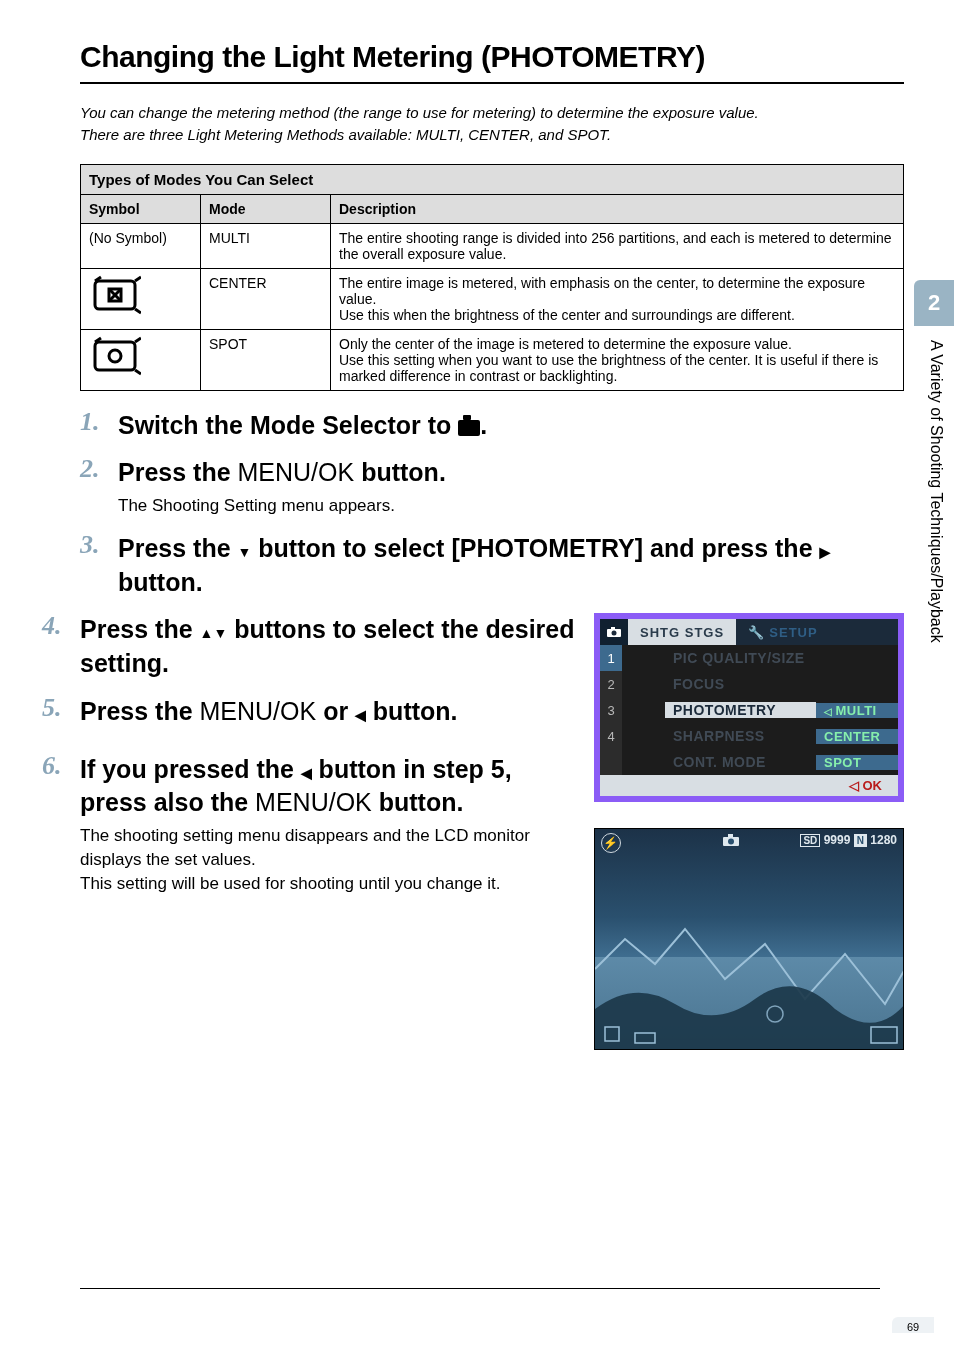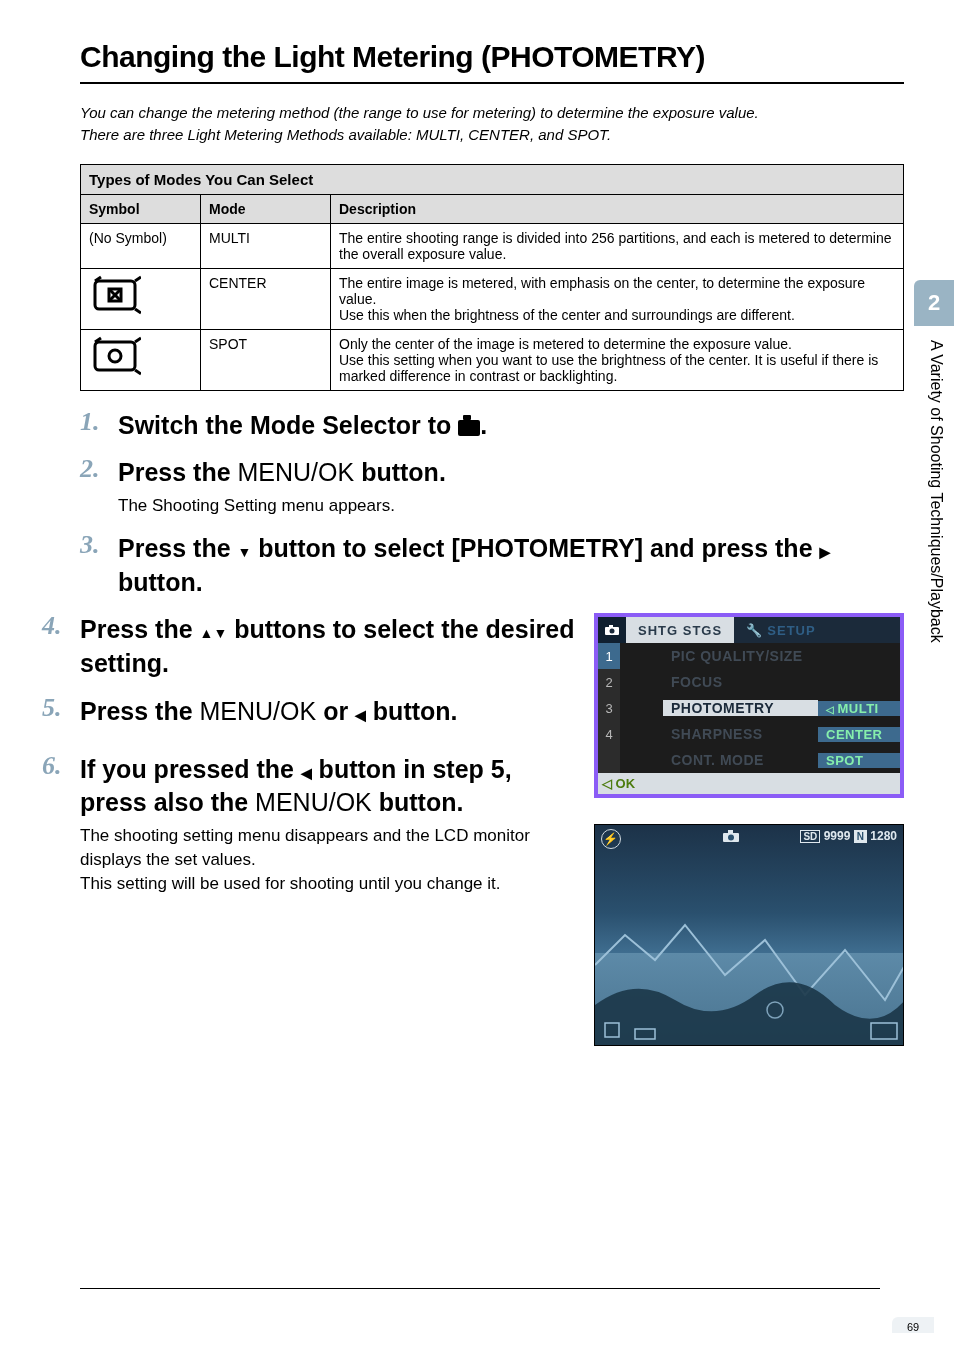--- a/index.html
+++ b/index.html
@@ -88,21 +88,21 @@
     gap: 18px;
     align-items: flex-start;
   }
   .steps-left { flex: 1; }
   .steps-right { width: 310px; }
   .right-panel {
     margin-top: 0;
   }
   .lcd {
     width: 310px;
-    border: 4px solid #8b5cf6;
+    border: 6px solid #8b5cf6;
   }
   .lcd-tabs {
     display: flex;
     background: #1b2a3a;
     height: 26px;
     align-items: center;
   }
   .cam-icon {
     background: #102030;
     color: #fff;
@@ -158,24 +158,24 @@
     padding-left:8px;
     color:#86efac;
     font-weight:bold;
     font-size:13px;
     letter-spacing:0.5px;
   }
   .menu-value.empty { color:transparent; }
   .menu-value.active { background:#3d6a8e; }
   .ok-bar {
     background:#d8dee3;
-    color:#4d7c0f;
-    text-align:left;
+    color:#b91c1c;
+    text-align:right;
     font-size:13px;
-    padding:3px 4px;
+    padding:3px 16px;
     font-weight:bold;
   }
   .preview {
     width:310px;
     border:1px solid #000;
     margin-top:26px;
     height:222px;
     background: linear-gradient(#1c3248 0%, #2a506e 40%, #3f6d8f 58%, #5d8aa8 58%, #4a7490 100%);
     position: relative;
     overflow: hidden;

